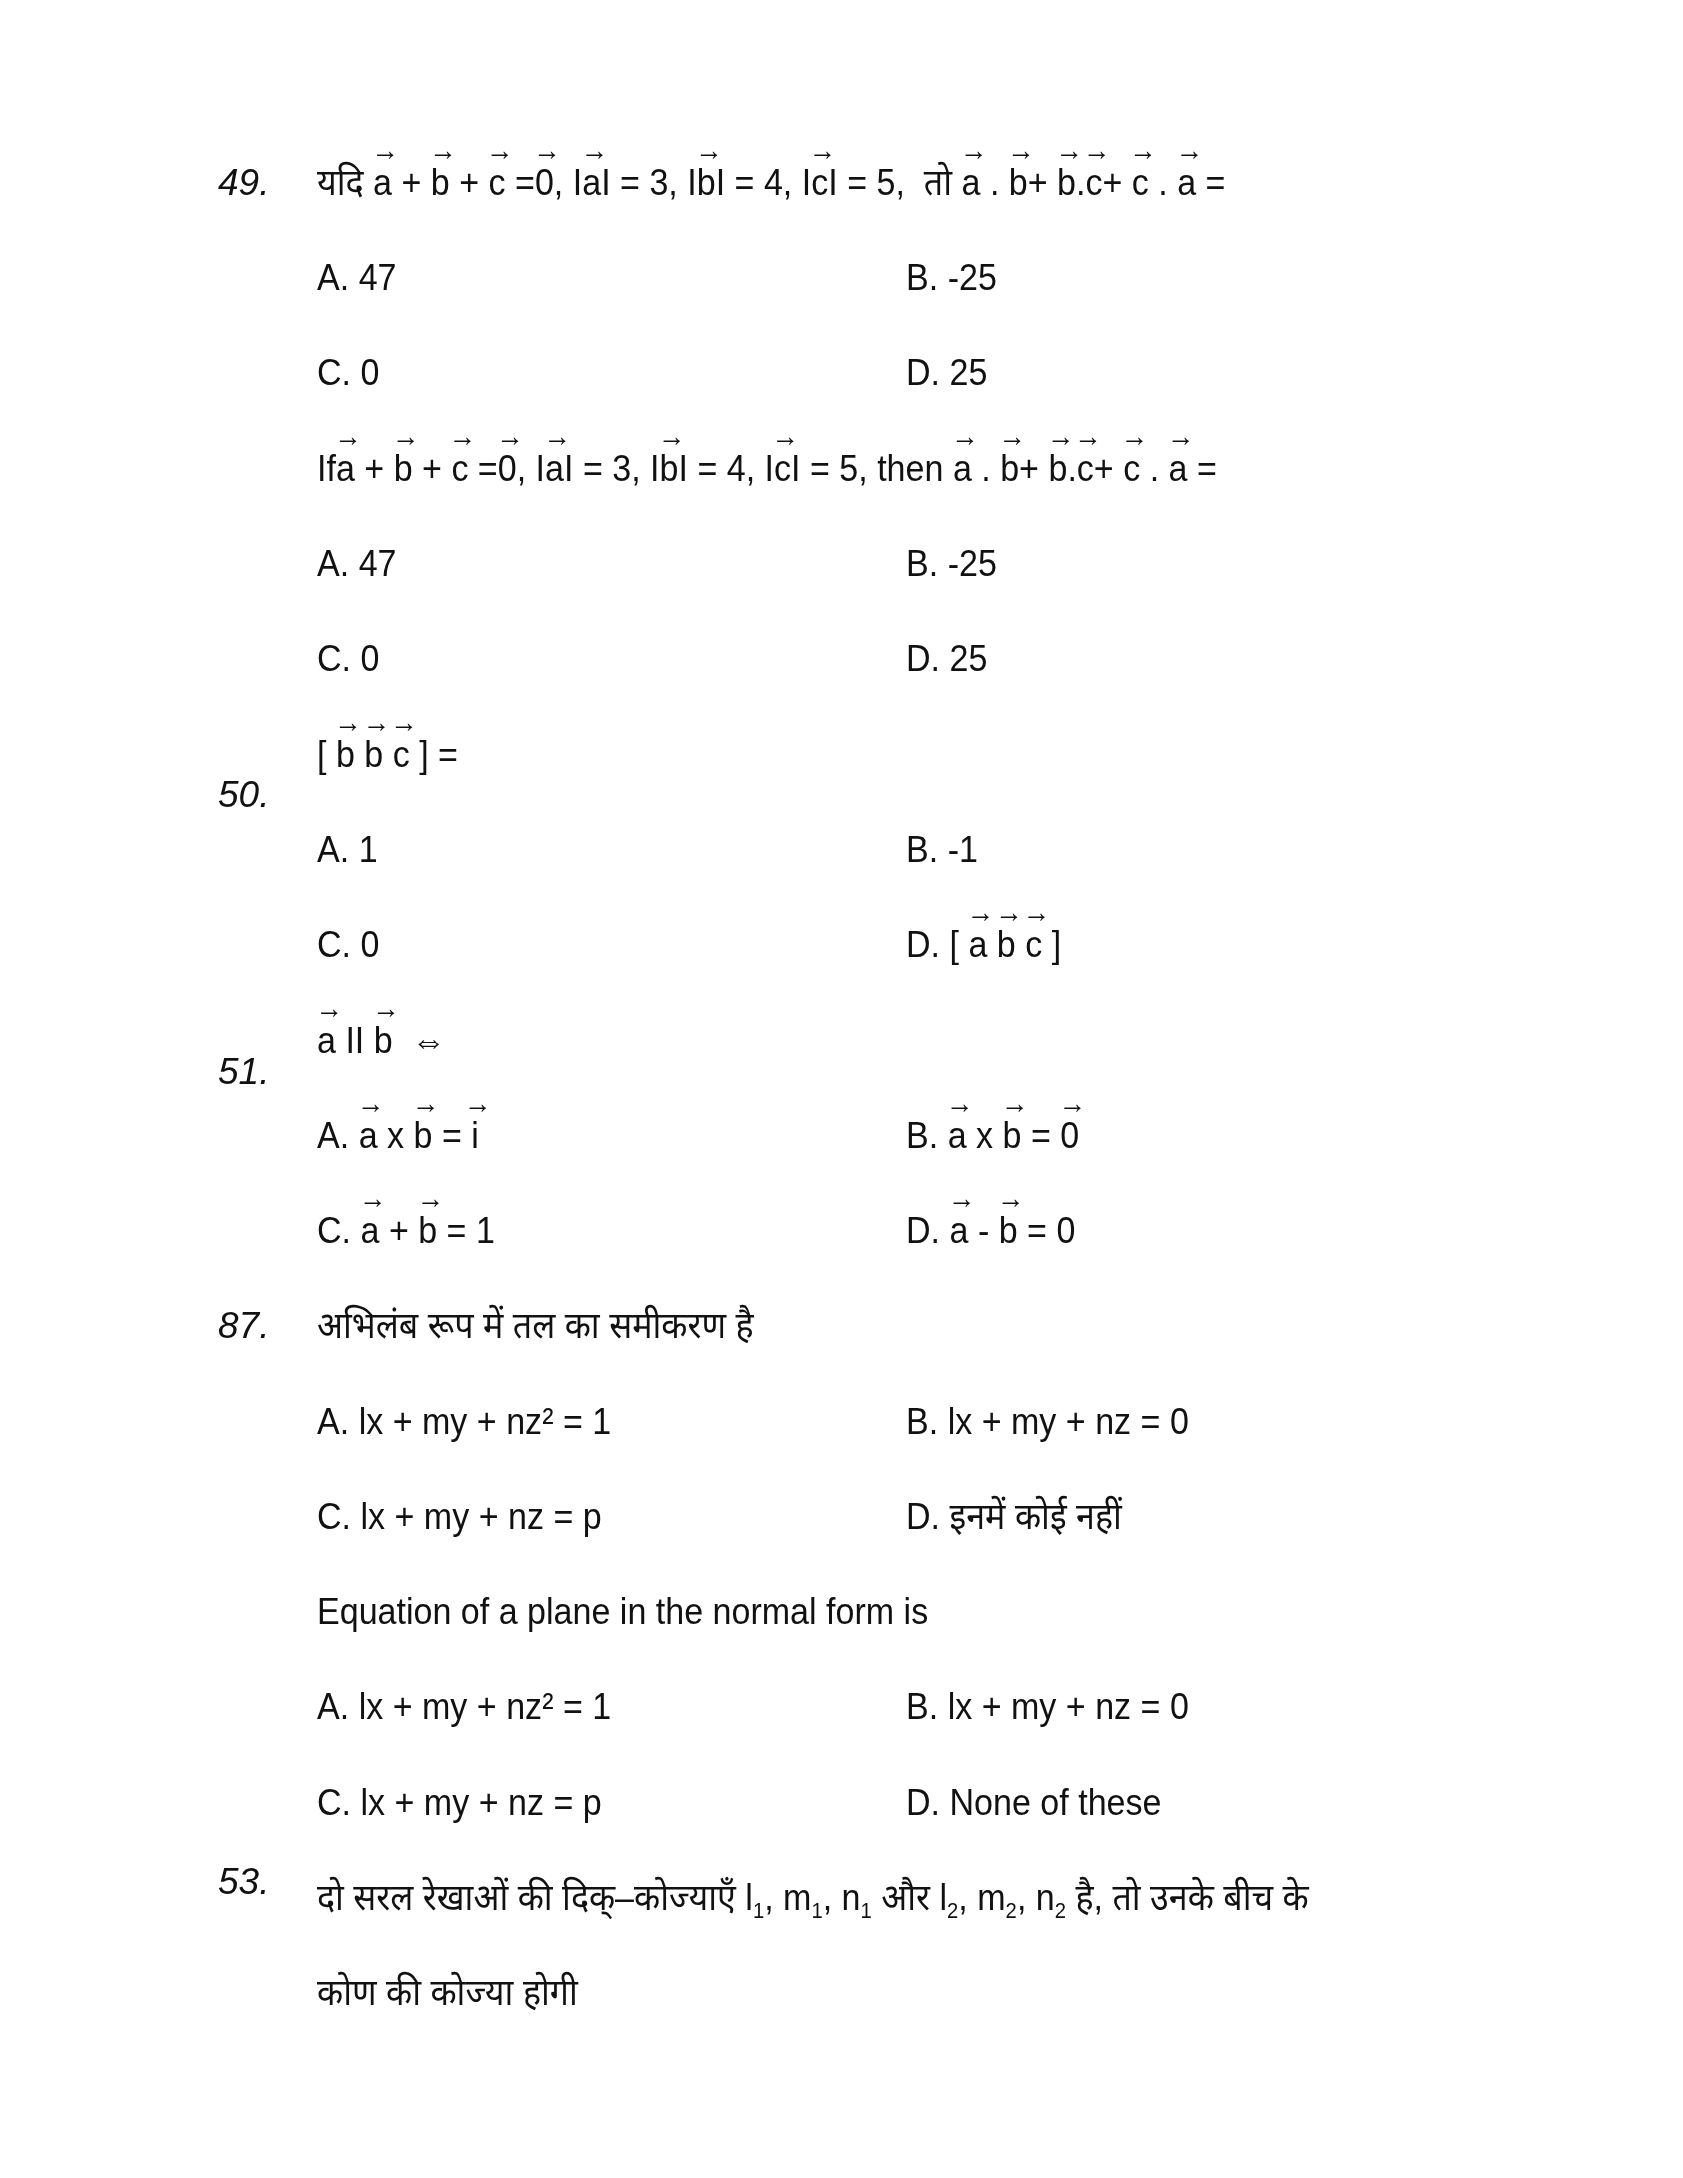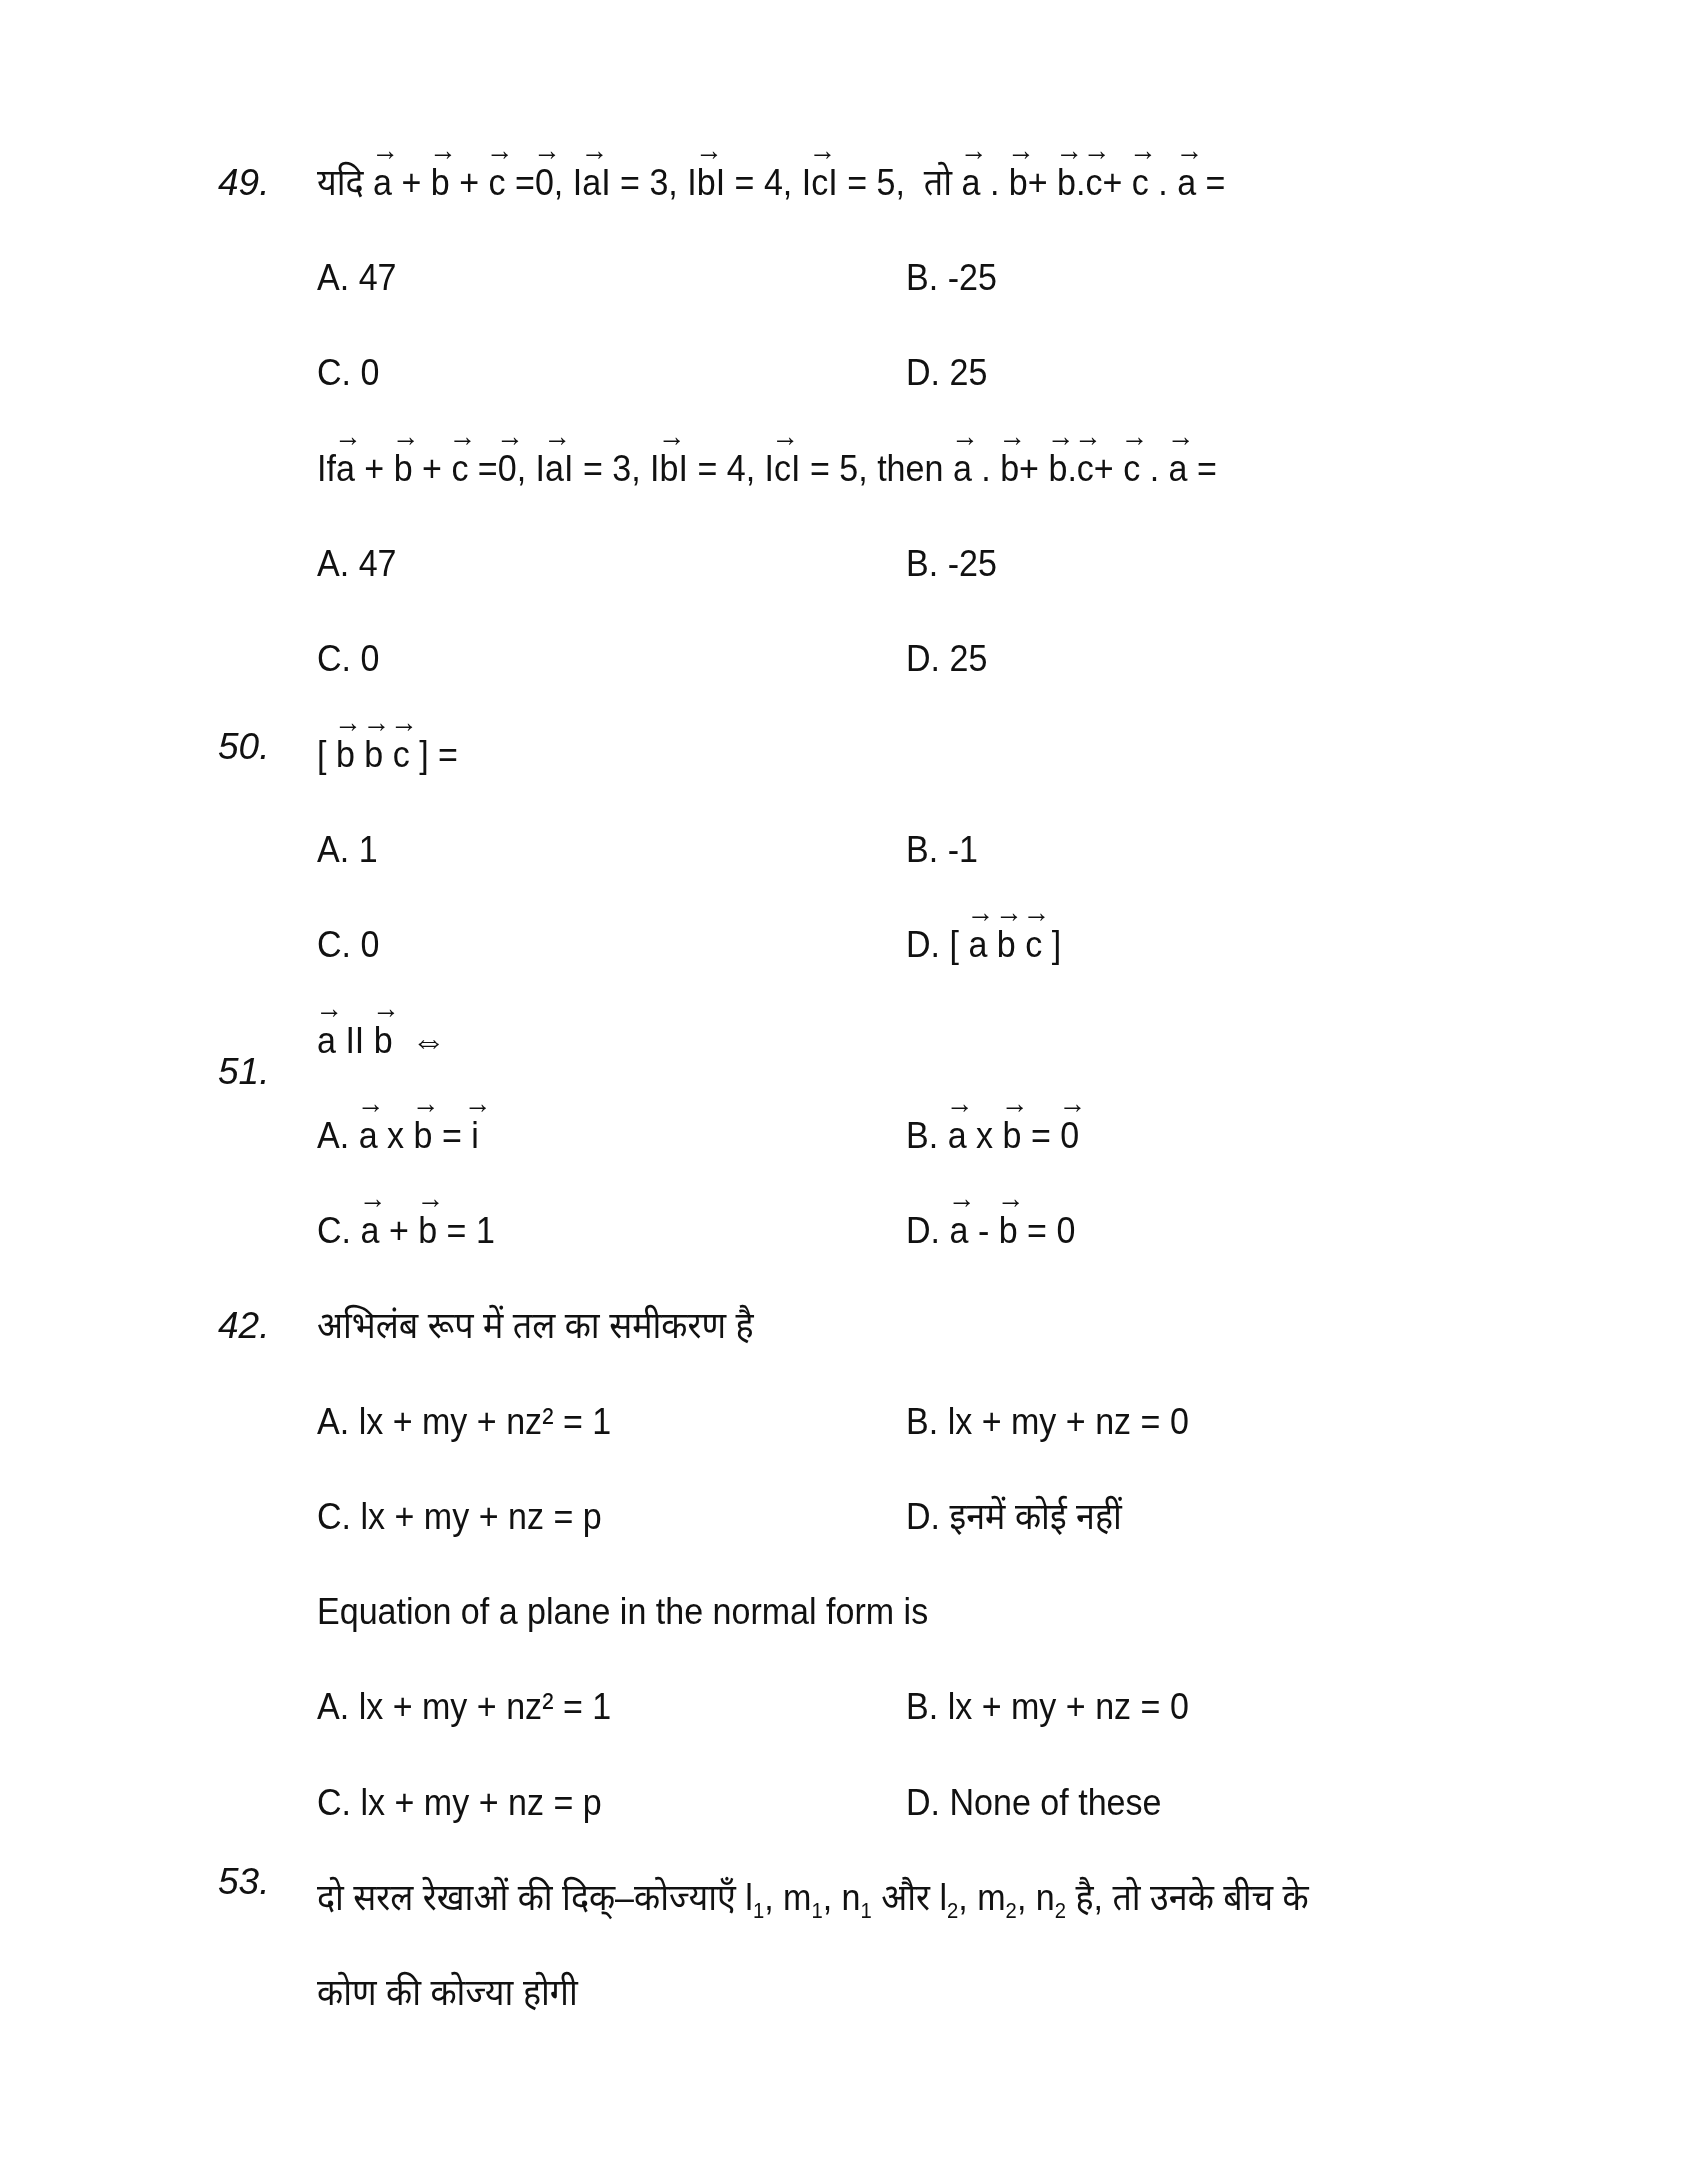--- a/index.html
+++ b/index.html
@@ -52,39 +52,39 @@
   <span class="vec">b</span>+
   <span class="vec">b</span>.<span class="vec">c</span>+
   <span class="vec">c</span> .
   <span class="vec">a</span> =
 </div>
 <div class="line opt-l" style="top:542px"><span>A.</span> <span>47</span></div>
 <div class="line opt-r" style="top:542px"><span>B.</span> <span>-25</span></div>
 <div class="line opt-l" style="top:637px"><span>C.</span> <span>0</span></div>
 <div class="line opt-r" style="top:637px"><span>D.</span> <span>25</span></div>
 
-<div class="qnum" style="top:725px">50.</div>
+<div class="qnum" style="top:773px">50.</div>
 <div class="line stem" style="top:733px">
   [ <span class="vec">b</span> <span class="vec">b</span> <span class="vec">c</span> ] =
 </div>
 <div class="line opt-l" style="top:828px"><span>A.</span> <span>1</span></div>
 <div class="line opt-r" style="top:828px"><span>B.</span> <span>-1</span></div>
 <div class="line opt-l" style="top:923px"><span>C.</span> <span>0</span></div>
 <div class="line opt-r" style="top:923px"><span>D.</span> [ <span class="vec">a</span> <span class="vec">b</span> <span class="vec">c</span> ]</div>
 
 <div class="qnum" style="top:1050px">51.</div>
 <div class="line stem" style="top:1019px">
   <span class="vec">a</span> <span>II</span> <span class="vec">b</span> &nbsp;<span>⇔</span>
 </div>
 <div class="line opt-l" style="top:1114px"><span>A.</span> <span class="vec">a</span> x <span class="vec">b</span> = <span class="vec">i</span></div>
 <div class="line opt-r" style="top:1114px"><span>B.</span> <span class="vec">a</span> x <span class="vec">b</span> = <span class="vec">0</span></div>
 <div class="line opt-l" style="top:1209px"><span>C.</span> <span class="vec">a</span> + <span class="vec">b</span> <span>= 1</span></div>
 <div class="line opt-r" style="top:1209px"><span>D.</span> <span class="vec">a</span> - <span class="vec">b</span> <span>= 0</span></div>
 
-<div class="qnum" style="top:1304px">42.</div>
+<div class="qnum" style="top:1304px">87.</div>
 <div class="line stem" style="top:1304px">अभिलंब रूप में तल का समीकरण है</div>
 <div class="line opt-l" style="top:1400px"><span>A.</span> <span>lx + my + nz² = 1</span></div>
 <div class="line opt-r" style="top:1400px"><span>B.</span> <span>lx + my + nz = 0</span></div>
 <div class="line opt-l" style="top:1495px"><span>C.</span> <span>lx + my + nz = p</span></div>
 <div class="line opt-r" style="top:1495px"><span>D.</span> <span>इनमें कोई नहीं</span></div>
 
 <div class="line stem" style="top:1590px">Equation of a plane in the normal form is</div>
 <div class="line opt-l" style="top:1685px"><span>A.</span> <span>lx + my + nz² = 1</span></div>
 <div class="line opt-r" style="top:1685px"><span>B.</span> <span>lx + my + nz = 0</span></div>
 <div class="line opt-l" style="top:1781px"><span>C.</span> <span>lx + my + nz = p</span></div>

